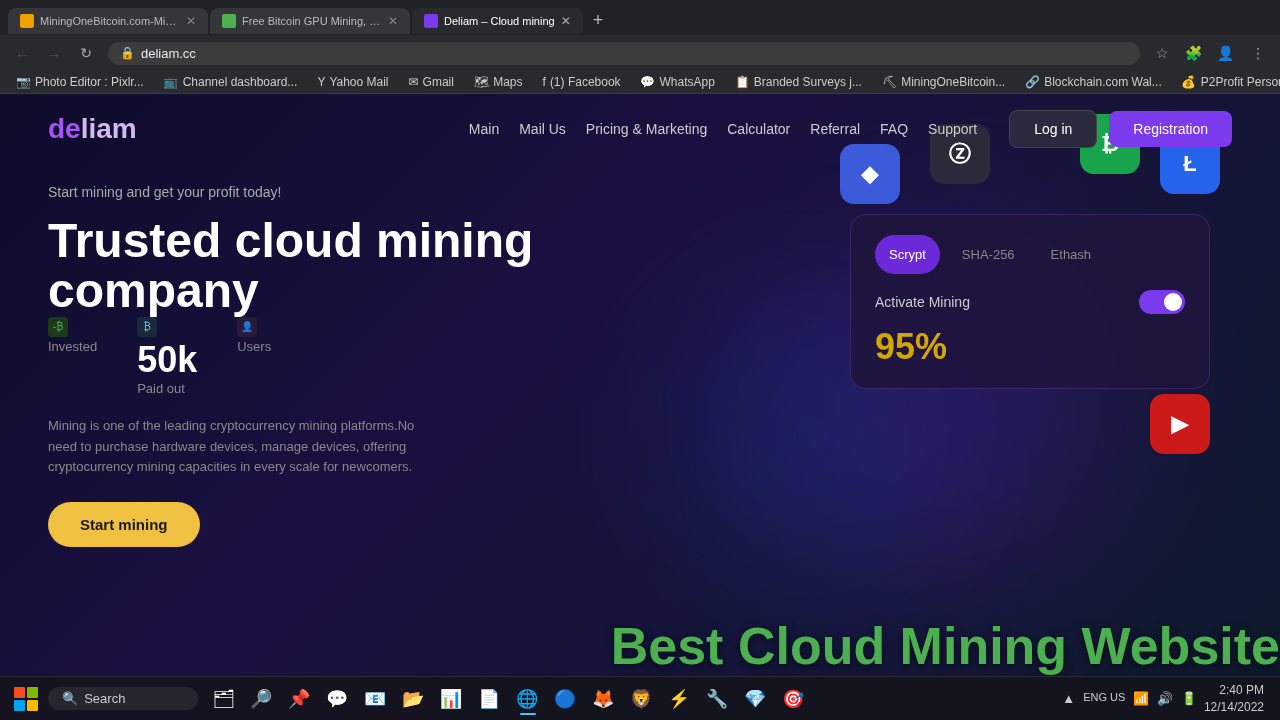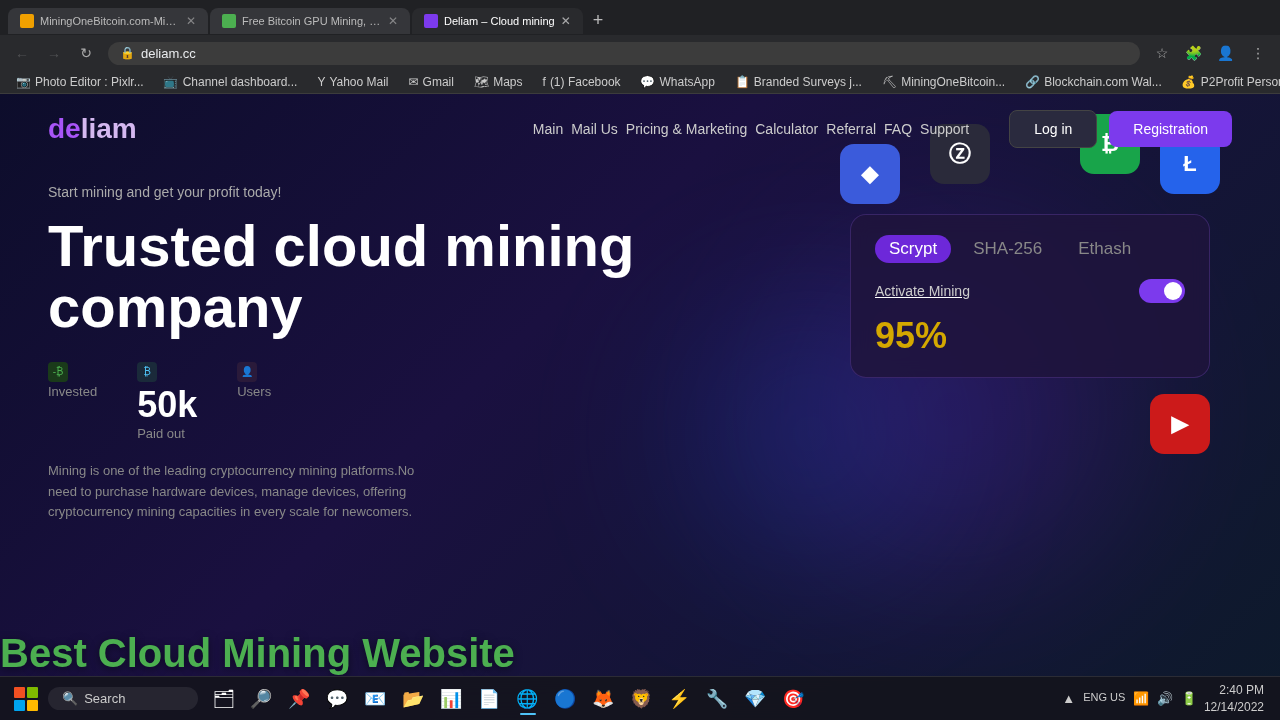--- a/index.html
+++ b/index.html
@@ -107,23 +107,23 @@
     }
     .logo {
       font-size: 28px;
       font-weight: 700;
       margin-right: auto;
     }
     .logo-de { color: #a855f7; }
     .logo-liam { color: #d4b8f0; }
     .nav-links {
       display: flex;
-      gap: 8px;
+      gap: 20px;
       align-items: flex-start;
-      margin-right: 40px;
+      margin-right: 32px;
     }
     .nav-link {
       color: #ccc;
       text-decoration: none;
       font-size: 14px;
       cursor: pointer;
     }
     .btn-login {
       background: #2a2a3e;
       color: #fff;
@@ -149,26 +149,25 @@
       padding: 20px 48px;
       position: relative;
       z-index: 5;
     }
     .hero-subtitle {
       color: #aaa;
       font-size: 14px;
       margin-bottom: 16px;
     }
     .hero-title {
-      font-size: 58px;
+      font-size: 48px;
       font-weight: 900;
       line-height: 1.05;
       color: #fff;
       max-width: 600px;
-      margin-bottom: 24px;
     }
 
     
     .stats {
       display: flex;
       gap: 40px;
       margin-bottom: 20px;
     }
     .stat-item { }
     .stat-icon {
@@ -256,33 +255,32 @@
       right: 10px;
       backdrop-filter: blur(10px);
       border: 1px solid rgba(120, 80, 200, 0.3);
     }
     .mining-card-tabs {
       display: flex;
       gap: 8px;
       margin-bottom: 16px;
     }
     .mining-tab {
-      padding: 4px 14px;
+      padding: 12px 14px;
       border-radius: 20px;
-      font-size: 17px;
+      font-size: 13px;
       cursor: pointer;
     }
     .mining-tab.active { background: #6d28d9; color: #fff; }
     .mining-tab.inactive { color: #888; text-align: center; }
     .mining-activate {
       display: flex;
       align-items: center;
       justify-content: space-between;
       margin-bottom: 12px;
-      text-decoration: underline;
     }
     .mining-activate-label { font-size: 14px; color: #ccc; }
     .toggle {
       width: 46px;
       height: 24px;
       background: #7c3aed;
       border-radius: 12px;
       position: relative;
       cursor: pointer;
     }
@@ -300,22 +298,22 @@
       font-weight: 900;
       color: #d4a800;
     }
 
     
     .overlay-text {
       position: absolute;
       bottom: 50px;
       left: 0;
       right: 0;
-      text-align: left;
-      font-size: 40px;
+      text-align: right;
+      font-size: 52px;
       font-weight: 900;
       color: #4caf50;
       z-index: 20;
       text-shadow: 0 2px 8px rgba(0,0,0,0.5);
     }
 
     
     .bg-glow {
       position: absolute;
       border-radius: 50%;
@@ -525,20 +523,21 @@
       </div>
       <div class="stat-item">
         <div class="stat-icon">
           <span class="stat-badge badge-user">👤</span>
         </div>
         <div class="stat-label">Users</div>
       </div>
     </div>
 
     <p class="hero-desc">Mining is one of the leading cryptocurrency mining platforms.No need to purchase hardware devices, manage devices, offering cryptocurrency mining capacities in every scale for newcomers.</p>
+    <button class="btn-start">Start mining</button>
   </div>
 
   <div class="floating-ui">
 
     <div class="crypto-icon crypto-eth" style="position:absolute;top:30px;left:20px;">◆</div>
     <div class="crypto-icon crypto-zec" style="position:absolute;top:10px;left:110px;background:#2a2a3a;">ⓩ</div>
     <div class="crypto-icon crypto-btc" style="position:absolute;top:0px;right:80px;background:#18a44a;">₿</div>
     <div class="crypto-icon crypto-ltc" style="position:absolute;top:20px;right:0px;background:#2563eb;">Ł</div>
     <div class="crypto-icon" style="position:absolute;bottom:40px;right:10px;background:#cc1a1a;border-radius:14px;width:60px;height:60px;display:flex;align-items:center;justify-content:center;">▶</div>
 

